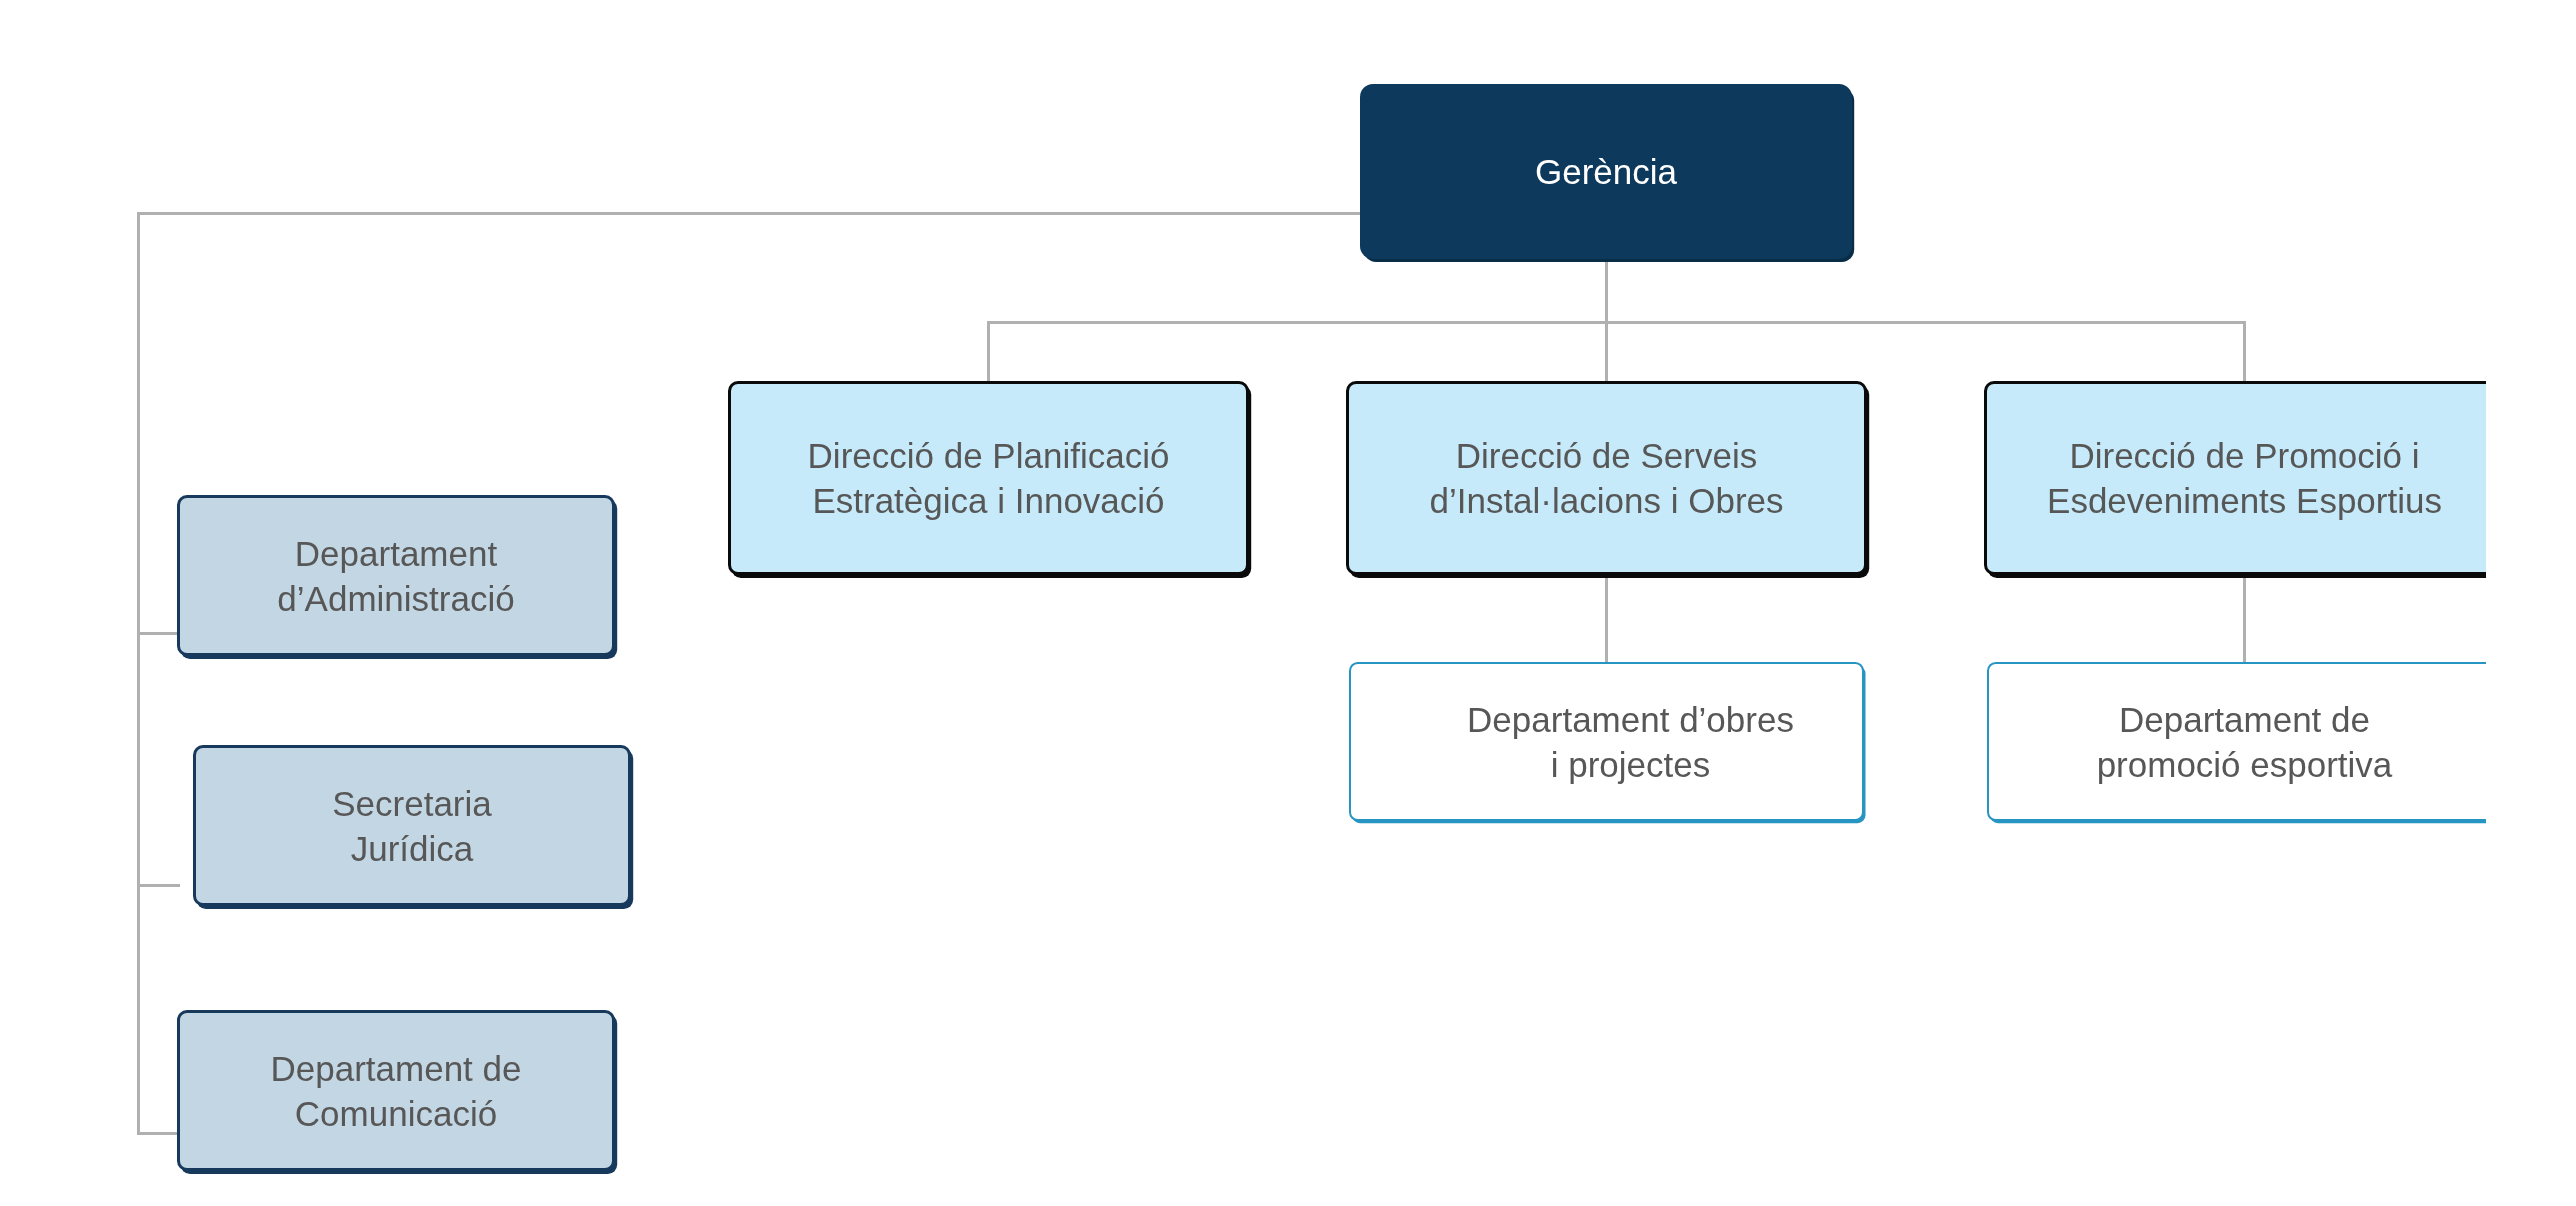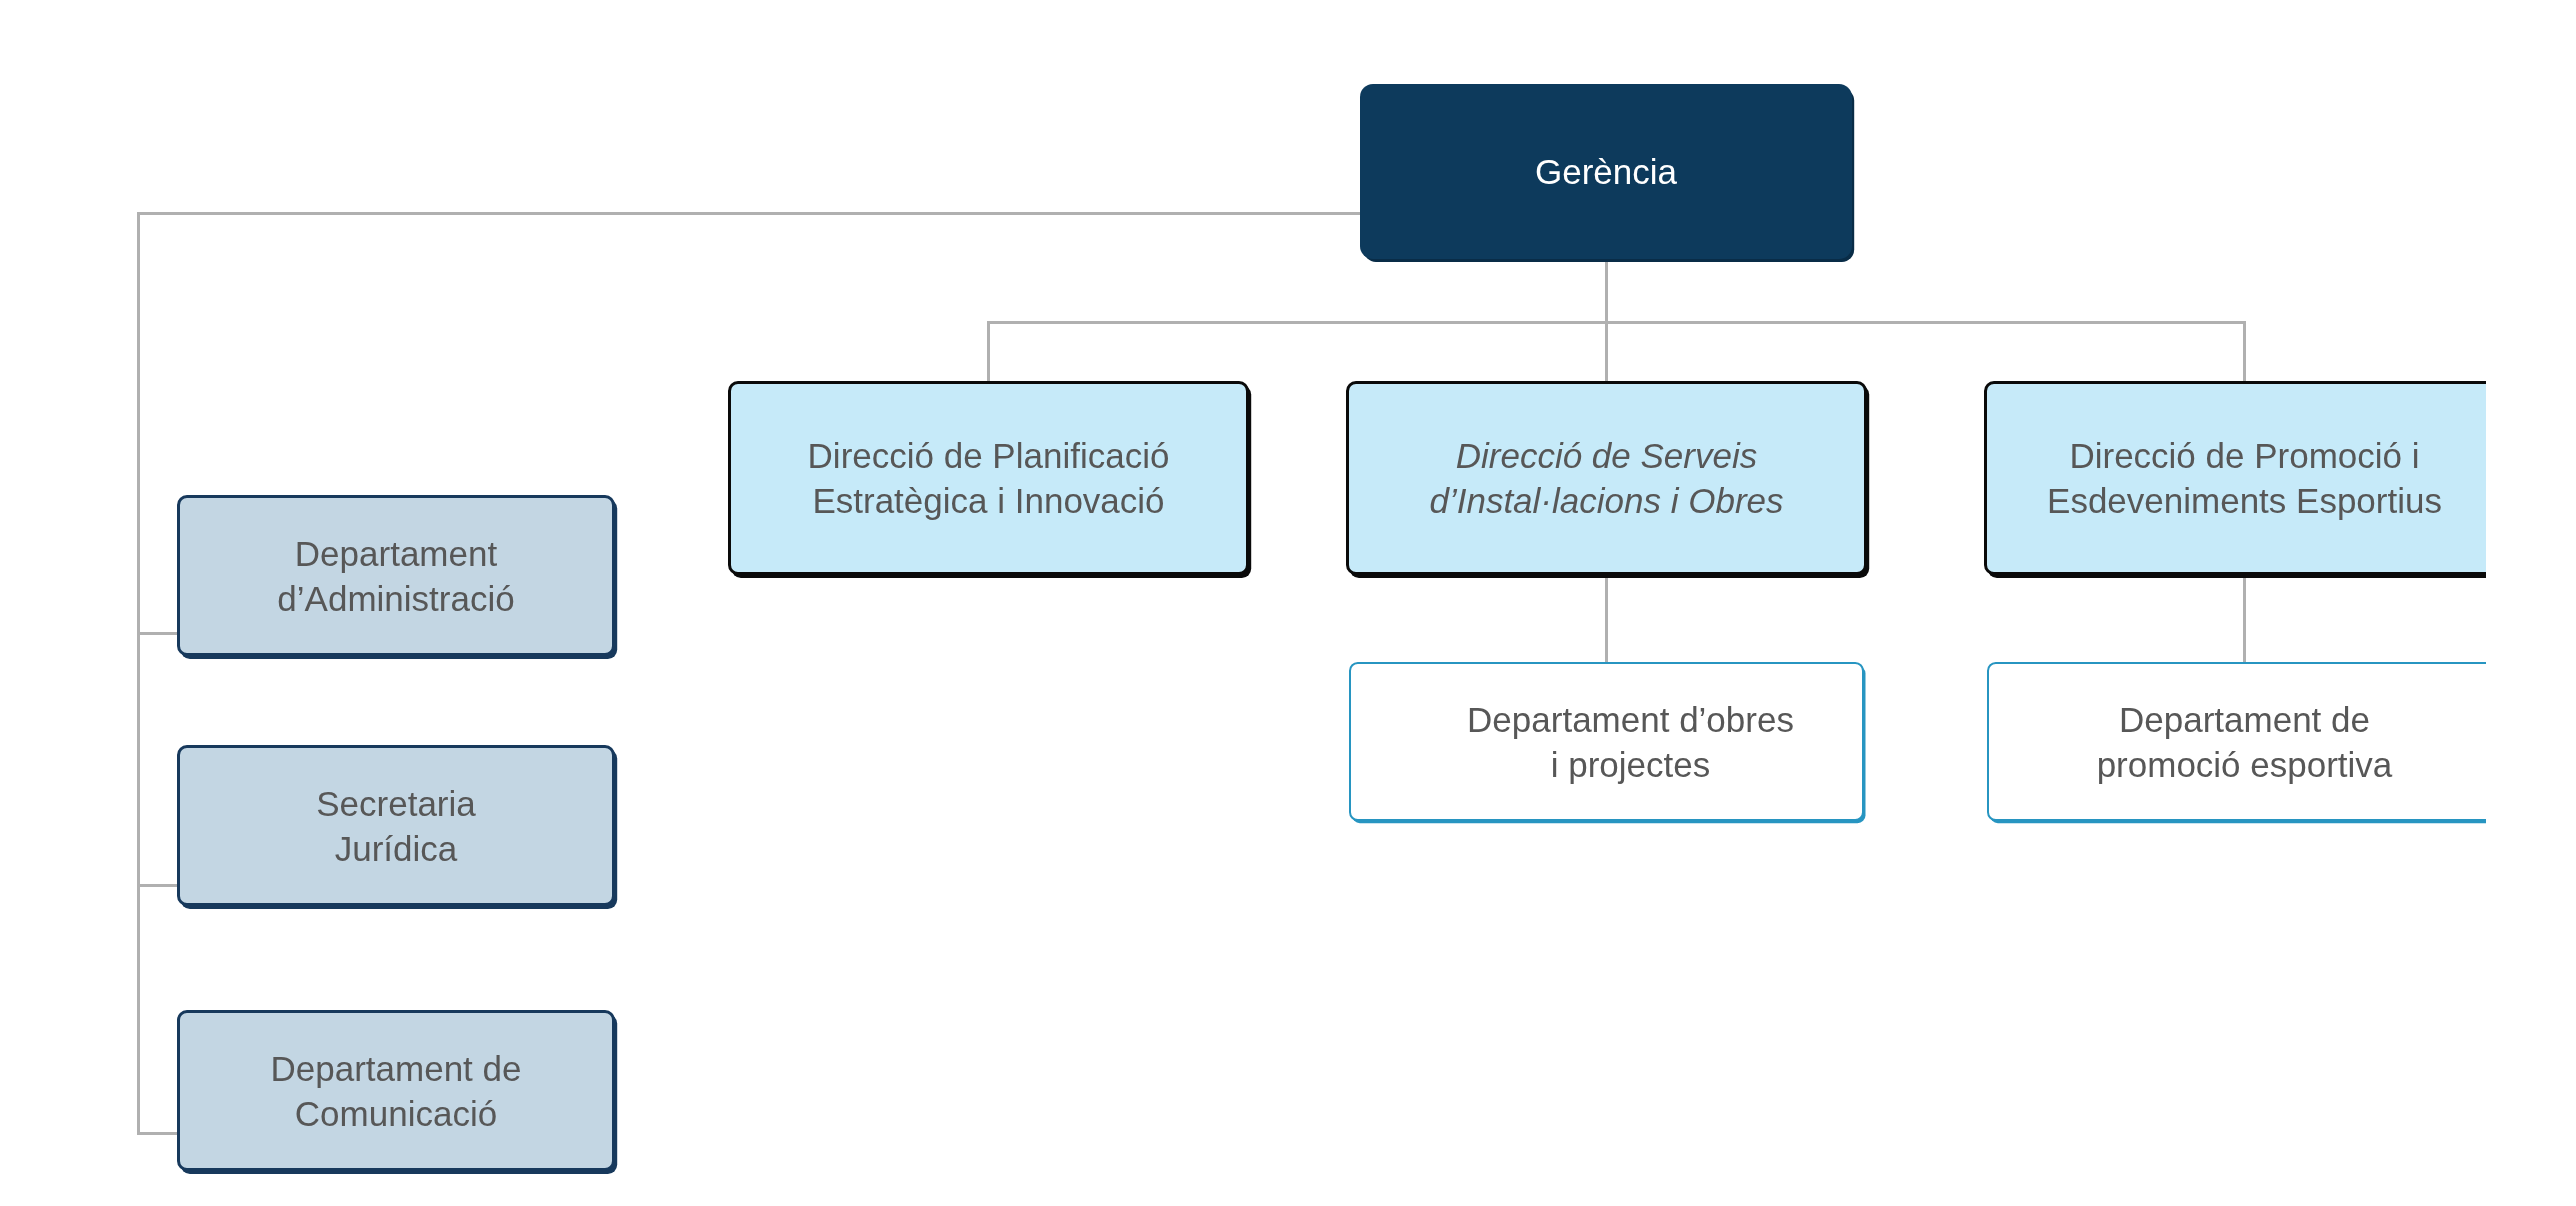--- a/index.html
+++ b/index.html
@@ -60,33 +60,33 @@
   }
 
   .node-staff {
     left: 177px; width: 438px; height: 161px;
     background: var(--staff-fill, #c3d6e3);
     border: 3.6px solid var(--staff-border, #17395c);
     border-radius: 10px;
     box-shadow: 2.9px 3.6px 0 -0.7px var(--staff-border, #17395c);
   }
   .node-staff-1 { top: 495px; }
-  .node-staff-2 { top: 745px; }
+  .node-staff-2 { top: 745px; margin-left: 16px; }
   .node-staff-3 { top: 1010px; }
 
   .node-direction {
     top: 381px; width: 521px; height: 194px;
     background: var(--direction-fill, #c6eaf9);
     border: 3.6px solid var(--direction-border, #0a0a0a);
     border-radius: 10px;
     box-shadow: 2.9px 3.6px 0 -0.7px var(--direction-border, #0a0a0a);
     text-align: center;
   }
   .node-direction-1 { left: 728px; }
-  .node-direction-2 { left: 1346px; font-style: italic; }
+  .node-direction-2 { left: 1346px; }
   .node-direction-3 { left: 1984px; }
 
   .node-department {
     top: 662px; width: 515px; height: 159px;
     background: var(--department-fill, #ffffff);
     border: 2.9px solid var(--department-border, #2795c1);
     border-radius: 8.7px;
     box-shadow: 2.2px 2.9px 0 -0.7px var(--department-border, #2795c1);
   }
   .node-department-1 { left: 1349px; padding-left: 48px; }

